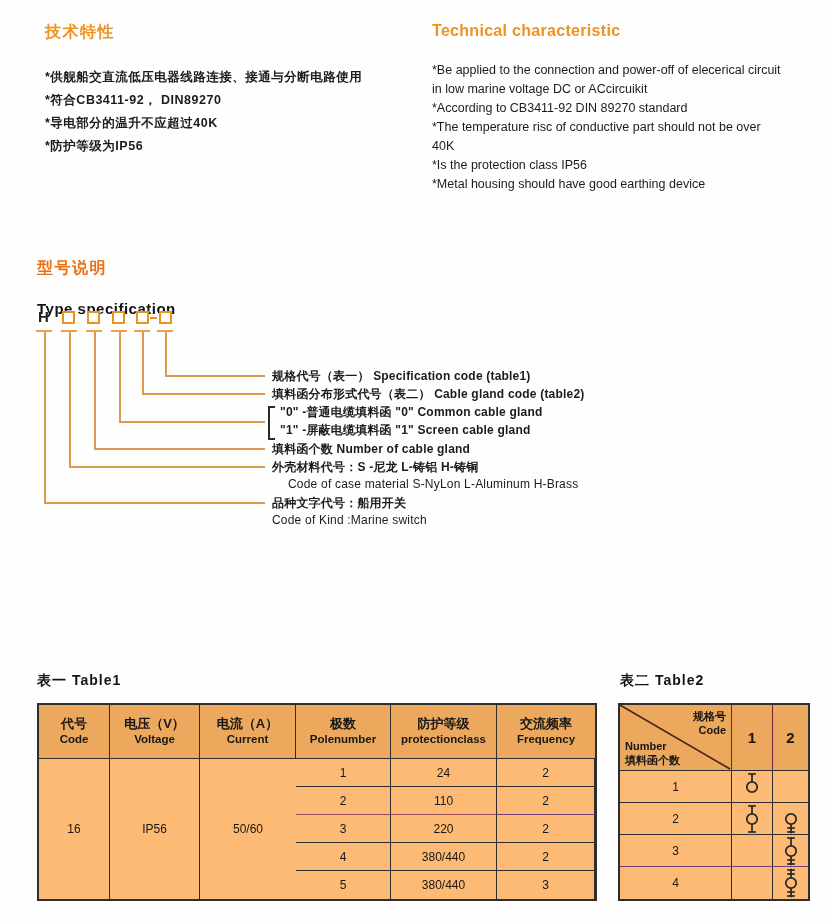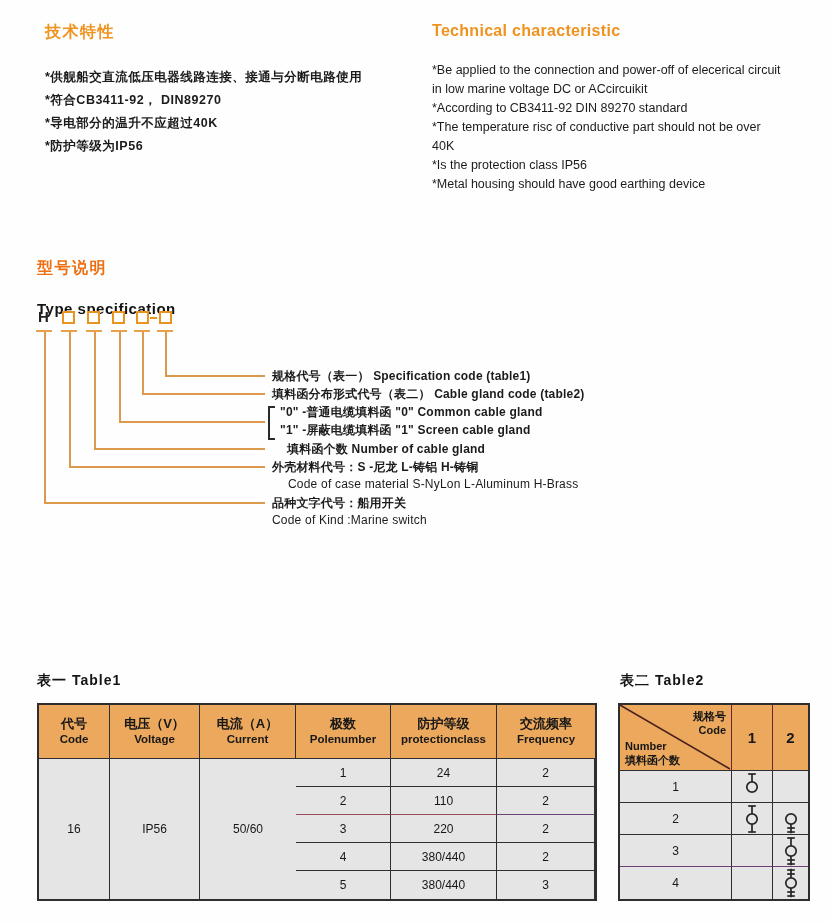--- a/index.html
+++ b/index.html
@@ -18,21 +18,21 @@
   .code-box{box-sizing:border-box;width:13px;height:13px;border:2px solid #E8941F;background:#fff;}
   .code-dash{width:7px;height:2px;background:#E8941F;}
   .code-underline{height:2px;background:#E8A14B;}
   .vline{width:2px;background:#DD9A4E;}
   .hline{height:2px;background:#DD9A4E;}
   .expl-line{font-size:12px;white-space:nowrap;color:#1b1b1b;font-weight:bold;letter-spacing:0.2px;}
   .expl-en{font-weight:normal;}
   .bracket{box-sizing:border-box;width:7px;border:2px solid #2a2a2a;border-right:none;}
   
   .tbl-title{font-size:14px;font-weight:bold;color:#141414;letter-spacing:1px;}
-  .grid{display:grid;box-sizing:border-box;border:2px solid #2e2e2e;background:#e5e5e5;}
+  .grid{display:grid;box-sizing:border-box;border:2px solid #2e2e2e;background:#fdba74;}
   .cell{
     box-sizing:border-box;display:flex;flex-direction:column;align-items:center;justify-content:center;
     border-right:1.5px solid #2e2e2e;border-bottom:1.5px solid #2e2e2e;
     font-size:12px;color:#171717;overflow:hidden;
   }
   .cell.last-col{border-right:none;}
   .cell.last-row{border-bottom:none;}
   .cell.hdr{background:#ECA95D;font-weight:bold;}
   .cell .cn{font-size:13px;line-height:16px;font-weight:bold;}
   .cell .en{font-size:11.5px;line-height:15px;font-weight:bold;}
@@ -101,21 +101,21 @@
       <div class="abs hline" style="left: 94px; top: 448px; width: 171px; background: rgb(221, 154, 78);"></div>
       <div class="abs vline" style="left: 69px; top: 332px; height: 134px; background: rgb(221, 154, 78);"></div>
       <div class="abs hline" style="left: 69px; top: 466px; width: 196px; background: rgb(221, 154, 78);"></div>
       <div class="abs vline" style="left: 44px; top: 332px; height: 170px; background: rgb(221, 154, 78);"></div>
       <div class="abs hline" style="left: 44px; top: 502px; width: 221px; background: rgb(221, 154, 78);"></div>
       <div class="abs bracket" style="left: 268px; top: 406px; height: 34px;"></div>
       <div class="abs expl-line" style="left: 272px; top: 368px; text-align: center;">规格代号（表一） Specification code (table1)</div>
       <div class="abs expl-line" style="left: 272px; top: 386px;">填料函分布形式代号（表二） Cable gland code (table2)</div>
       <div class="abs expl-line" style="left: 280px; top: 404px;">"0" -普通电缆填料函  "0" Common cable gland</div>
       <div class="abs expl-line" style="left: 280px; top: 422px;">"1" -屏蔽电缆填料函  "1" Screen cable gland</div>
-      <div class="abs expl-line" style="left: 287px; top: 441px;">填料函个数  Number of cable gland</div>
+      <div class="abs expl-line" style="left: 272px; top: 441px;">填料函个数  Number of cable gland</div>
       <div class="abs expl-line" style="left: 272px; top: 459px;">外壳材料代号：S -尼龙 L-铸铝 H-铸铜</div>
       <div class="abs expl-line expl-en" style="left: 288px; top: 477px;">Code of case material S-NyLon L-Aluminum H-Brass</div>
       <div class="abs expl-line" style="left: 272px; top: 495px;">品种文字代号：船用开关</div>
       <div class="abs expl-line expl-en" style="left: 272px; top: 513px;">Code  of  Kind :Marine switch</div>
     </div>
 
   <div class="abs tbl-title" style="left:37px;top:672px;">表一  Table1</div>
   <div class="abs grid t1" style="left:37px;top:703px;grid-template-columns:71px 90px 96px 95px 106px 98px;grid-template-rows:54px repeat(5,28px);">
       <div class="cell hdr">
         <div class="cn">代号</div>

